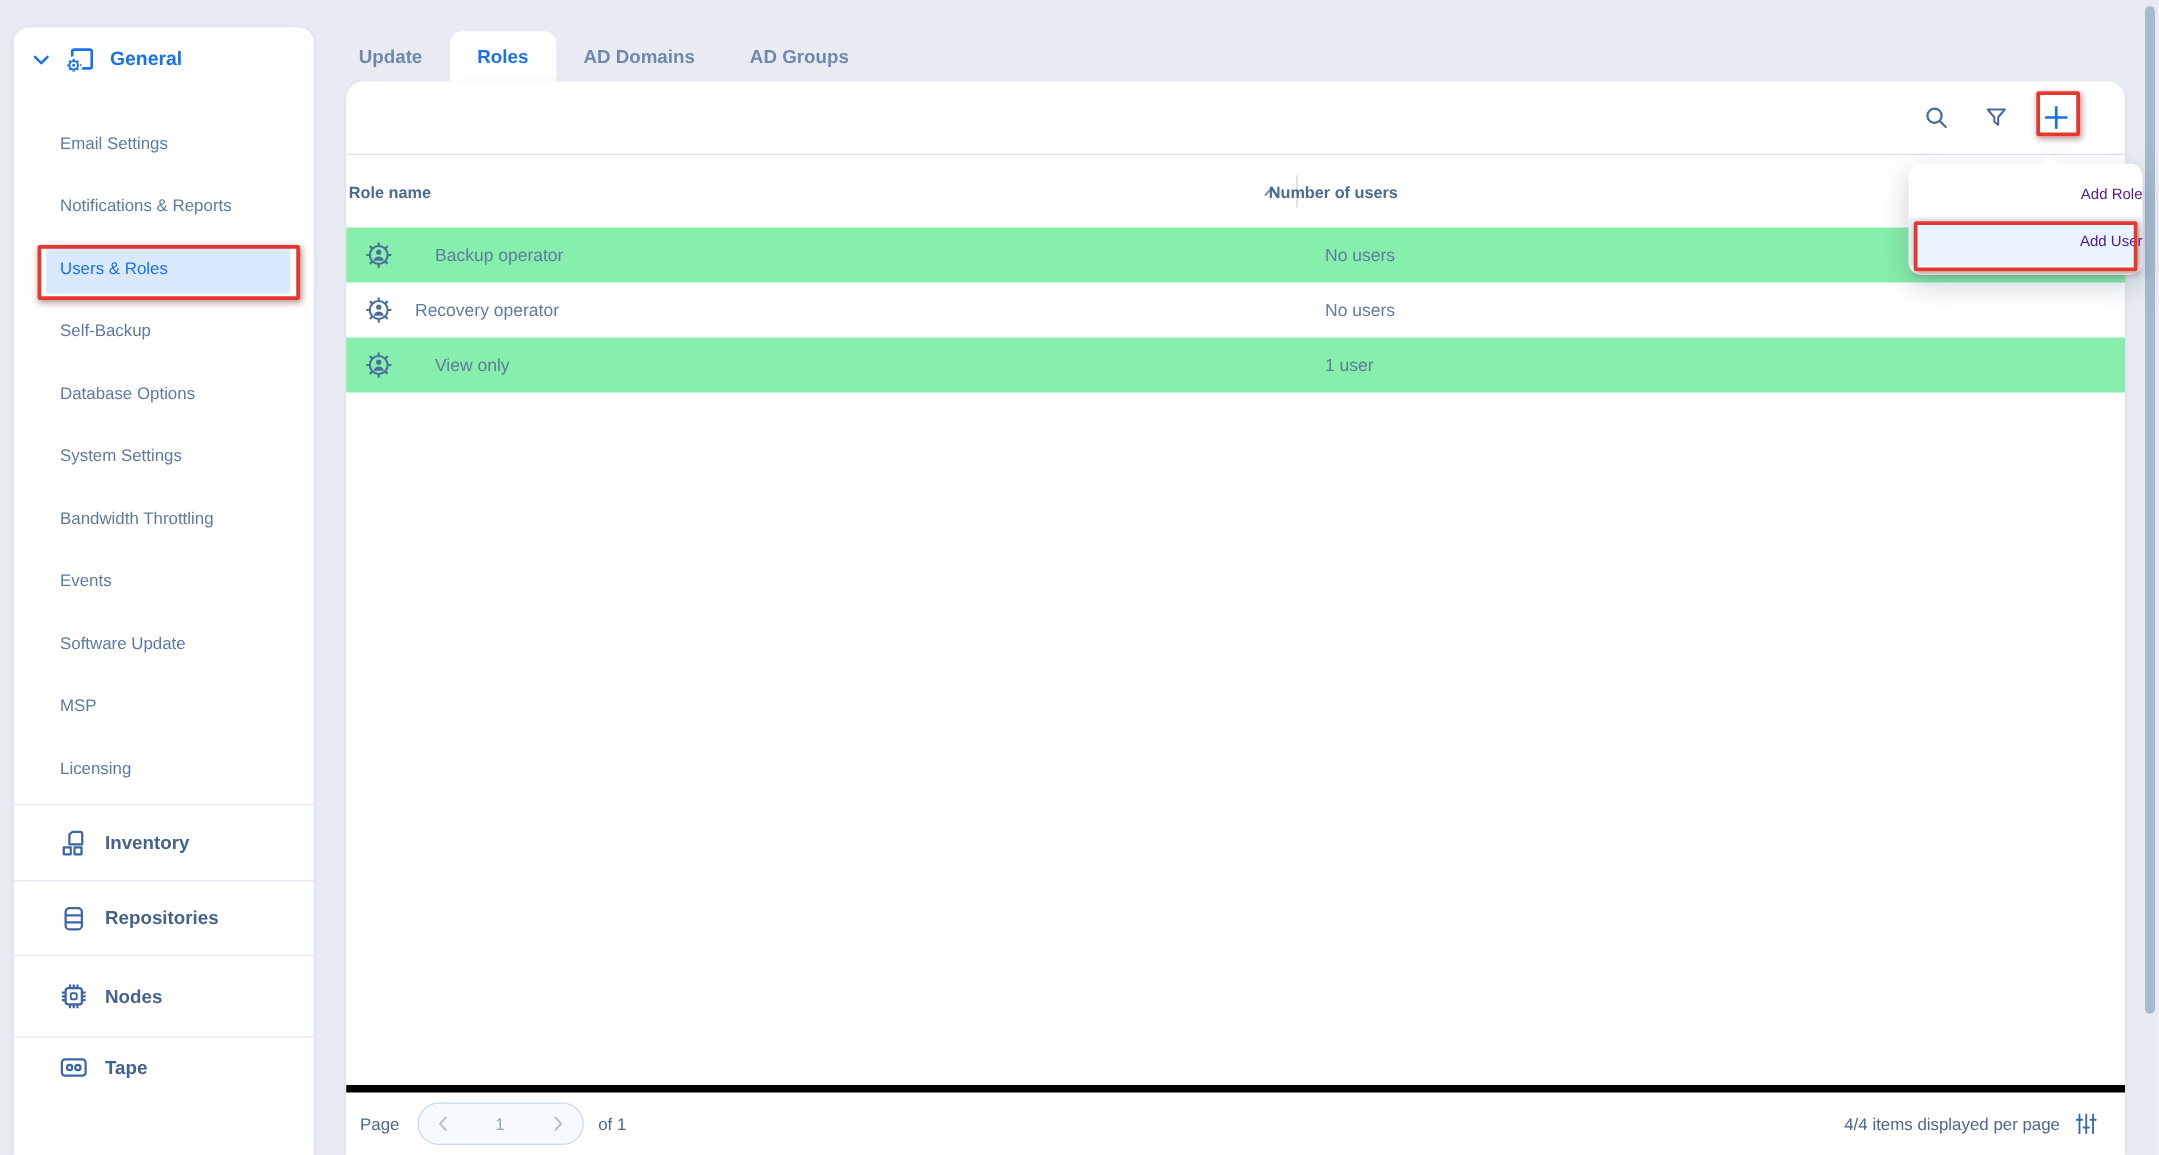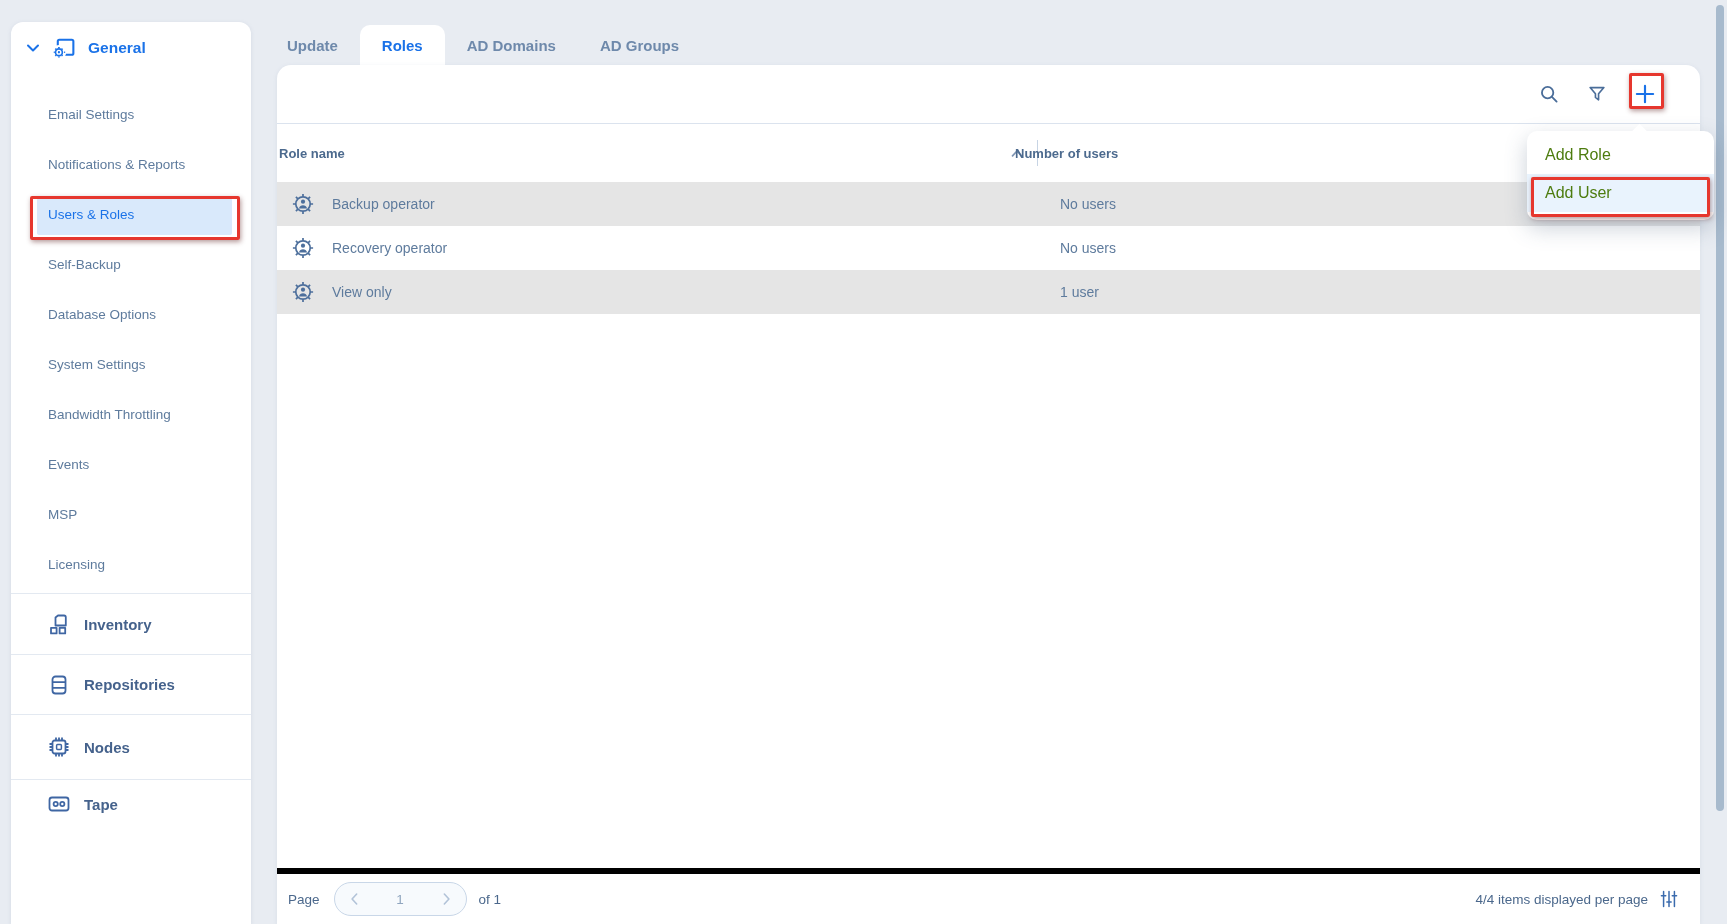--- a/index.html
+++ b/index.html
@@ -70,21 +70,21 @@
     color:#4c6a8e;font-weight:bold;font-size:13px;
   }
   .thead .c1{padding-left:2px;cursor:pointer;}
   .thead .sort{position:absolute;left:728px;top:17px;color:#7e94b2;cursor:pointer;}
   .thead .vline{position:absolute;left:760px;top:16px;height:26px;width:1px;background:#c7d4e4;}
   .thead .c2{position:absolute;left:738px;cursor:pointer;}
   .row{
     height:44px;display:flex;align-items:center;position:relative;
     font-size:14px;color:#5e7b9d;cursor:pointer;
   }
-  .row.alt{background:#e5e5e5;}
+  .row.alt{background:#86efac;gap:16px;}
   .row .ric{margin-left:14px;width:24px;height:24px;color:#4d6f9c;flex:0 0 auto;}
   .row .rname{margin-left:17px;}
   .row .rusers{position:absolute;left:783px;}
   .tfoot{
     position:absolute;left:0;right:0;bottom:0;height:56px;border-top:6px solid #000000;
     display:flex;align-items:center;padding:0 20px 0 11px;box-sizing:border-box;
     font-size:13.5px;color:#4b688c;background:#ffffff;border-radius:0;
   }
   .pill{
     margin-left:14px;width:133px;height:34px;border:1px solid #c9d7e8;border-radius:17px;
@@ -104,21 +104,21 @@
     position:absolute;left:1527px;top:131px;width:187px;background:#ffffff;
     border-radius:10px;box-shadow:0 8px 22px rgba(70,90,120,.28);
     padding:5px 0 8px 0;z-index:6;
   }
   .dropdown .notch{
     position:absolute;top:-5px;left:107px;width:11px;height:11px;background:#ffffff;
     transform:rotate(45deg);
   }
   .menu-item{
     height:38px;display:flex;align-items:center;padding-left:18px;
-    font-size:16px;color:#4d7c0f;cursor:pointer;
+    font-size:12px;color:#4c1d95;cursor:pointer;justify-content:flex-end;
   }
   .menu-item.hl{background:#e9f3fd;}
   
   .vscroll{
     position:absolute;left:1716px;top:5px;width:8px;height:806px;
     background:#a7bacd;border-radius:4px;cursor:grab;
   }
   
   .anno{
     position:absolute;border:3px solid #e6372e;border-radius:2px;
@@ -237,20 +237,23 @@
         <span>Database Options</span>
       </div>
     <div class="side-item">
         <span>System Settings</span>
       </div>
     <div class="side-item">
         <span>Bandwidth Throttling</span>
       </div>
     <div class="side-item">
         <span>Events</span>
+      </div>
+    <div class="side-item">
+        <span>Software Update</span>
       </div>
     <div class="side-item">
         <span>MSP</span>
       </div>
     <div class="side-item">
         <span>Licensing</span>
       </div>
   </nav>
   <div class="side-section sec-inventory">
     <svg class="sicon" width="24" height="24">

